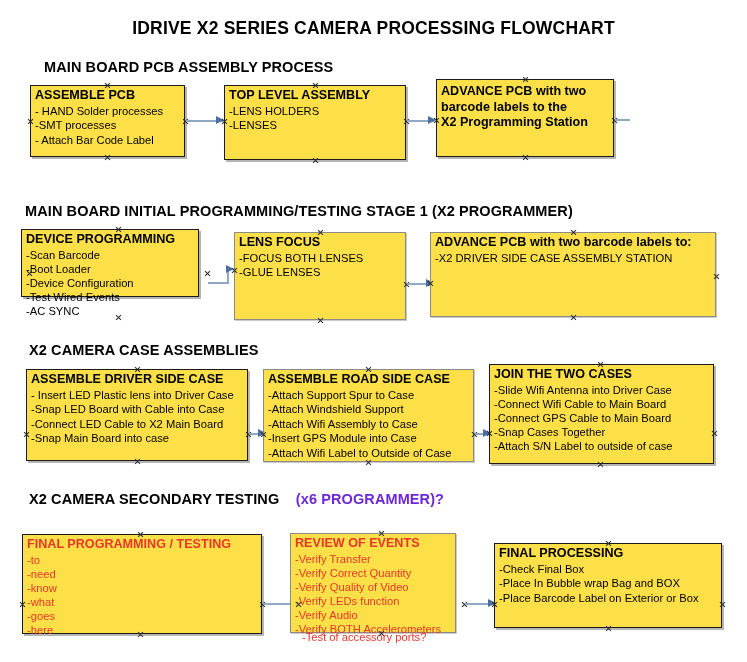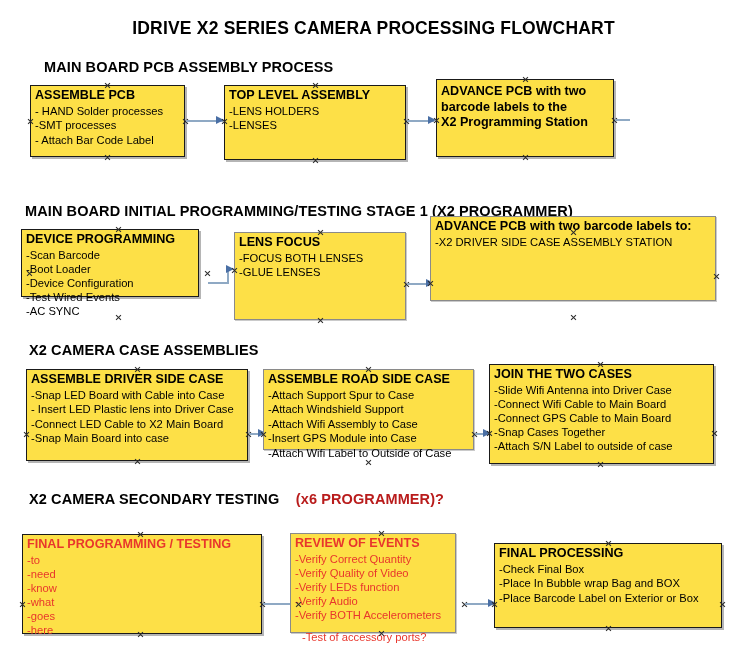--- a/index.html
+++ b/index.html
@@ -38,21 +38,21 @@
   }
 
   .section-title {
     position: absolute;
     font-size: 14.5px;
     font-weight: bold;
     white-space: nowrap;
     letter-spacing: 0.1px;
   }
   .section-title .accent {
-    color: #b91c1c;
+    color: #6d28d9;
   }
 
   
   .node {
     position: absolute;
     background: #fde047;
     box-sizing: border-box;
     overflow: visible;
   }
   .node.dark-border {
@@ -224,53 +224,53 @@
     </div>
   </div>
   <div class="cp" style="left:320px; top:232px;"></div>
   <div class="cp" style="left:320px; top:320px;"></div>
   <div class="cp" style="left:234px; top:270px;"></div>
   <div class="cp" style="left:406px; top:284px;"></div>
 
   <div class="conn" style="left:407px; top:283px; width:24px;"></div>
   <div class="arrowhead" style="left:426px; top:279px;"></div>
 
-  <div class="node gray-border" style="left:430px; top:216px; width:286px; height:85px;padding-left:38px;">
+  <div class="node gray-border" style="left:430px; top:232px; width:286px; height:85px;padding-left:38px;">
     <div class="inner">
       <div class="node-title">ADVANCE PCB with two barcode labels to:</div>
       <div class="node-line">-X2 DRIVER  SIDE  CASE  ASSEMBLY STATION</div>
     </div>
   </div>
   <div class="cp" style="left:573px; top:232px;"></div>
   <div class="cp" style="left:573px; top:317px;"></div>
   <div class="cp" style="left:430px; top:283px;"></div>
   <div class="cp" style="left:716px; top:276px;"></div>
 
   <div class="section-title" style="left:29px; top:342px;">
     <span>X2 CAMERA CASE ASSEMBLIES</span>
   </div>
 
   <div class="node dark-border" style="left:26px; top:369px; width:222px; height:92px;">
     <div class="inner">
       <div class="node-title">ASSEMBLE DRIVER SIDE CASE</div>
+      <div class="node-line">- Insert LED Plastic lens into Driver Case</div>
       <div class="node-line">-Snap LED Board with Cable into Case</div>
-      <div class="node-line">- Insert LED Plastic lens into Driver Case</div>
       <div class="node-line">-Connect LED Cable to X2 Main Board</div>
       <div class="node-line">-Snap Main Board into case</div>
     </div>
   </div>
   <div class="cp" style="left:137px; top:369px;"></div>
   <div class="cp" style="left:137px; top:461px;"></div>
   <div class="cp" style="left:26px;  top:434px;"></div>
   <div class="cp" style="left:248px; top:434px;"></div>
 
   <div class="conn" style="left:249px; top:433px; width:18px;"></div>
   <div class="arrowhead" style="left:258px; top:429px;"></div>
 
-  <div class="node gray-border" style="left:263px; top:369px; width:211px; height:81px;">
+  <div class="node gray-border" style="left:263px; top:369px; width:211px; height:93px;">
     <div class="inner">
       <div class="node-title">ASSEMBLE ROAD SIDE CASE</div>
       <div class="node-line">-Attach Support Spur to Case</div>
       <div class="node-line">-Attach Windshield Support</div>
       <div class="node-line">-Attach Wifi Assembly to Case</div>
       <div class="node-line">-Insert GPS Module into Case</div>
       <div class="node-line">-Attach Wifi Label to Outside of Case</div>
     </div>
   </div>
   <div class="cp" style="left:368px; top:369px;"></div>
@@ -317,20 +317,21 @@
   <div class="cp" style="left:140px; top:634px;"></div>
   <div class="cp" style="left:22px;  top:604px;"></div>
   <div class="cp" style="left:262px; top:604px;"></div>
 
   <div class="conn" style="left:263px; top:603px; width:36px;"></div>
   <div class="arrowhead" style="left:292px; top:599px;"></div>
 
   <div class="node gray-border red" style="left:290px; top:533px; width:166px; height:100px;">
     <div class="inner">
       <div class="node-title">REVIEW OF EVENTS</div>
+      <div class="node-line tight">-Verify Transfer</div>
       <div class="node-line tight">-Verify Correct Quantity</div>
       <div class="node-line tight">-Verify Quality of Video</div>
       <div class="node-line tight">-Verify LEDs function</div>
       <div class="node-line tight">-Verify Audio</div>
       <div class="node-line tight">-Verify BOTH Accelerometers</div>
     </div>
   </div>
   <div class="overflow-line" style="left:302px; top:631px;">-Test of accessory ports?</div>
   <div class="cp" style="left:381px; top:533px;"></div>
   <div class="cp" style="left:381px; top:633px;"></div>

